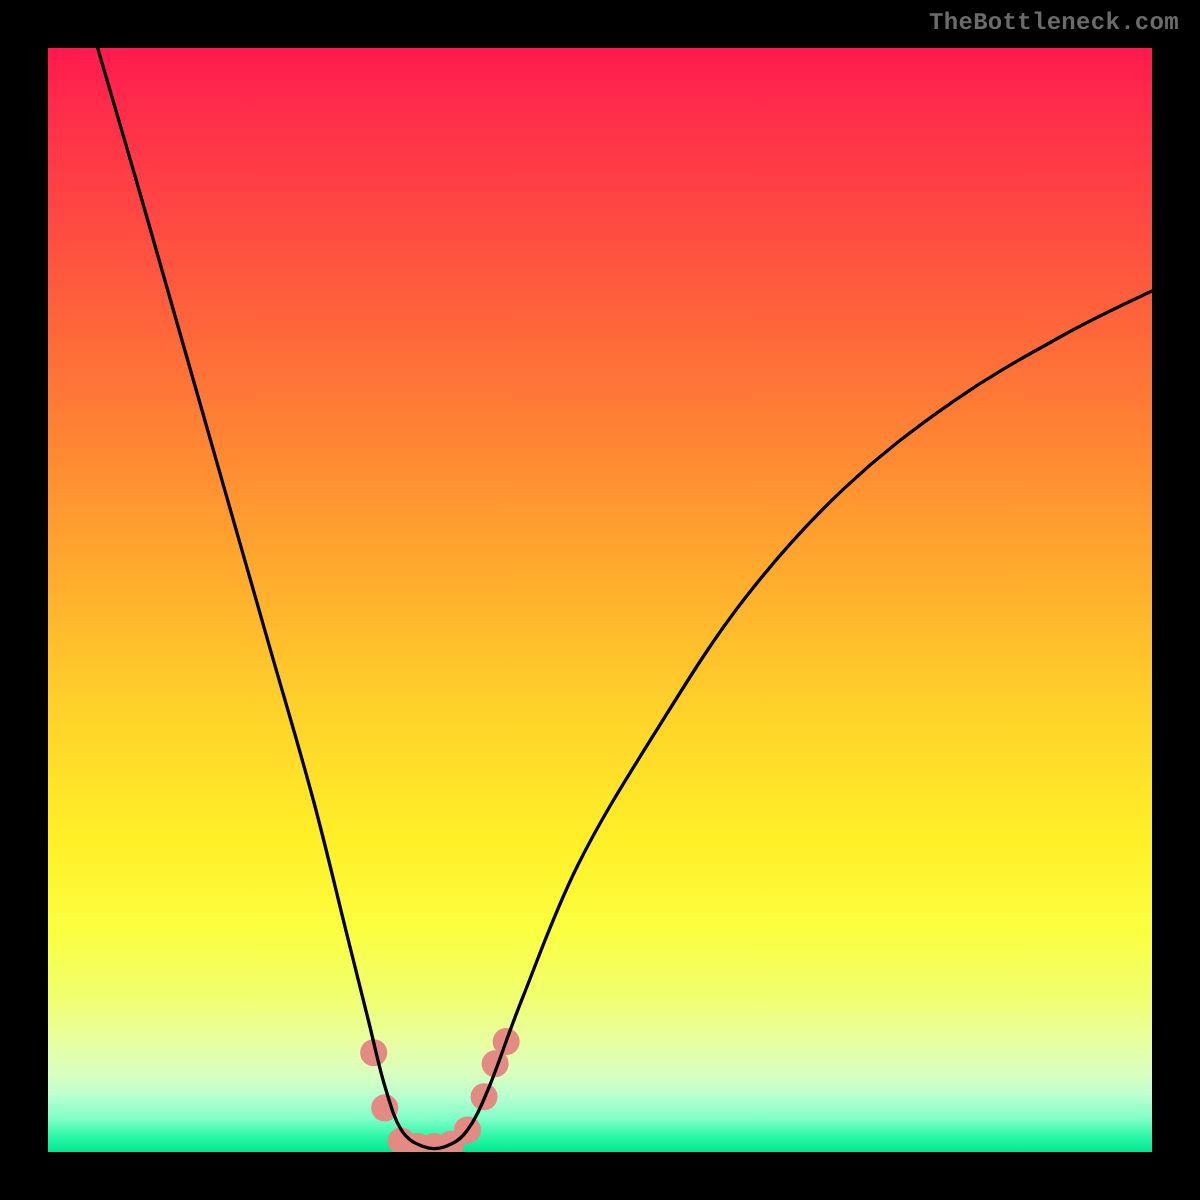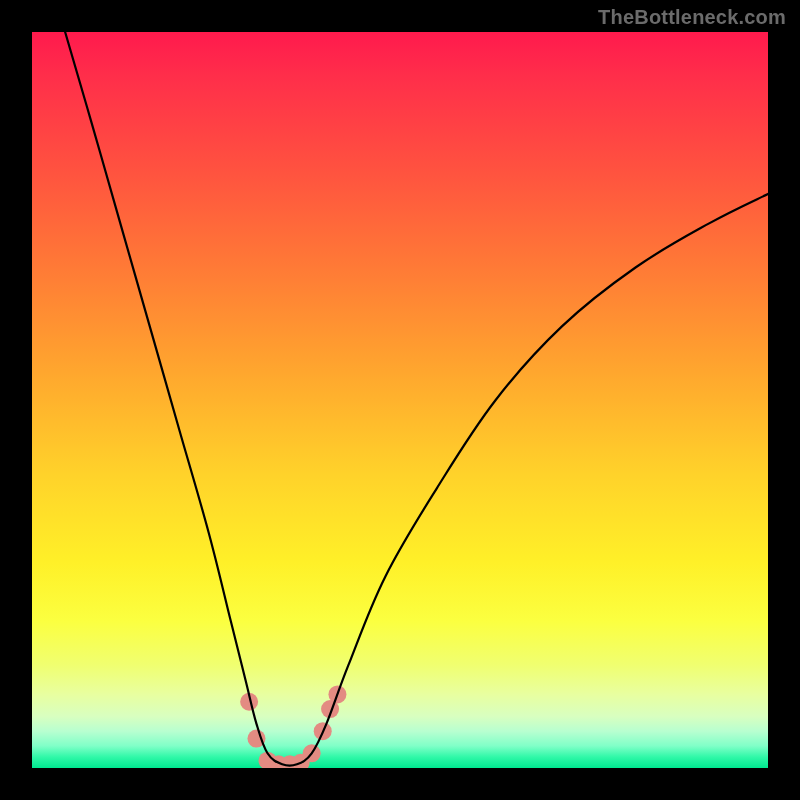--- a/index.html
+++ b/index.html
@@ -48,22 +48,22 @@
       #b8ffd0 95%,
       #80ffc8 97%,
       #30f8a8 98.5%,
       #00e890 100%
     );
   }
   .watermark {
     position: absolute;
     top: 6px;
     right: 14px;
-    font-family: Liberation Sans, sans-serif;
-    font-size: 20px;
+    font-family: Liberation Mono, monospace;
+    font-size: 16px;
     font-weight: 600;
     color: #6b6b6b;
     letter-spacing: 0.2px;
     user-select: none;
   }
   svg.curve {
     position: absolute;
     top: 0;
     left: 0;
     width: 100%;

